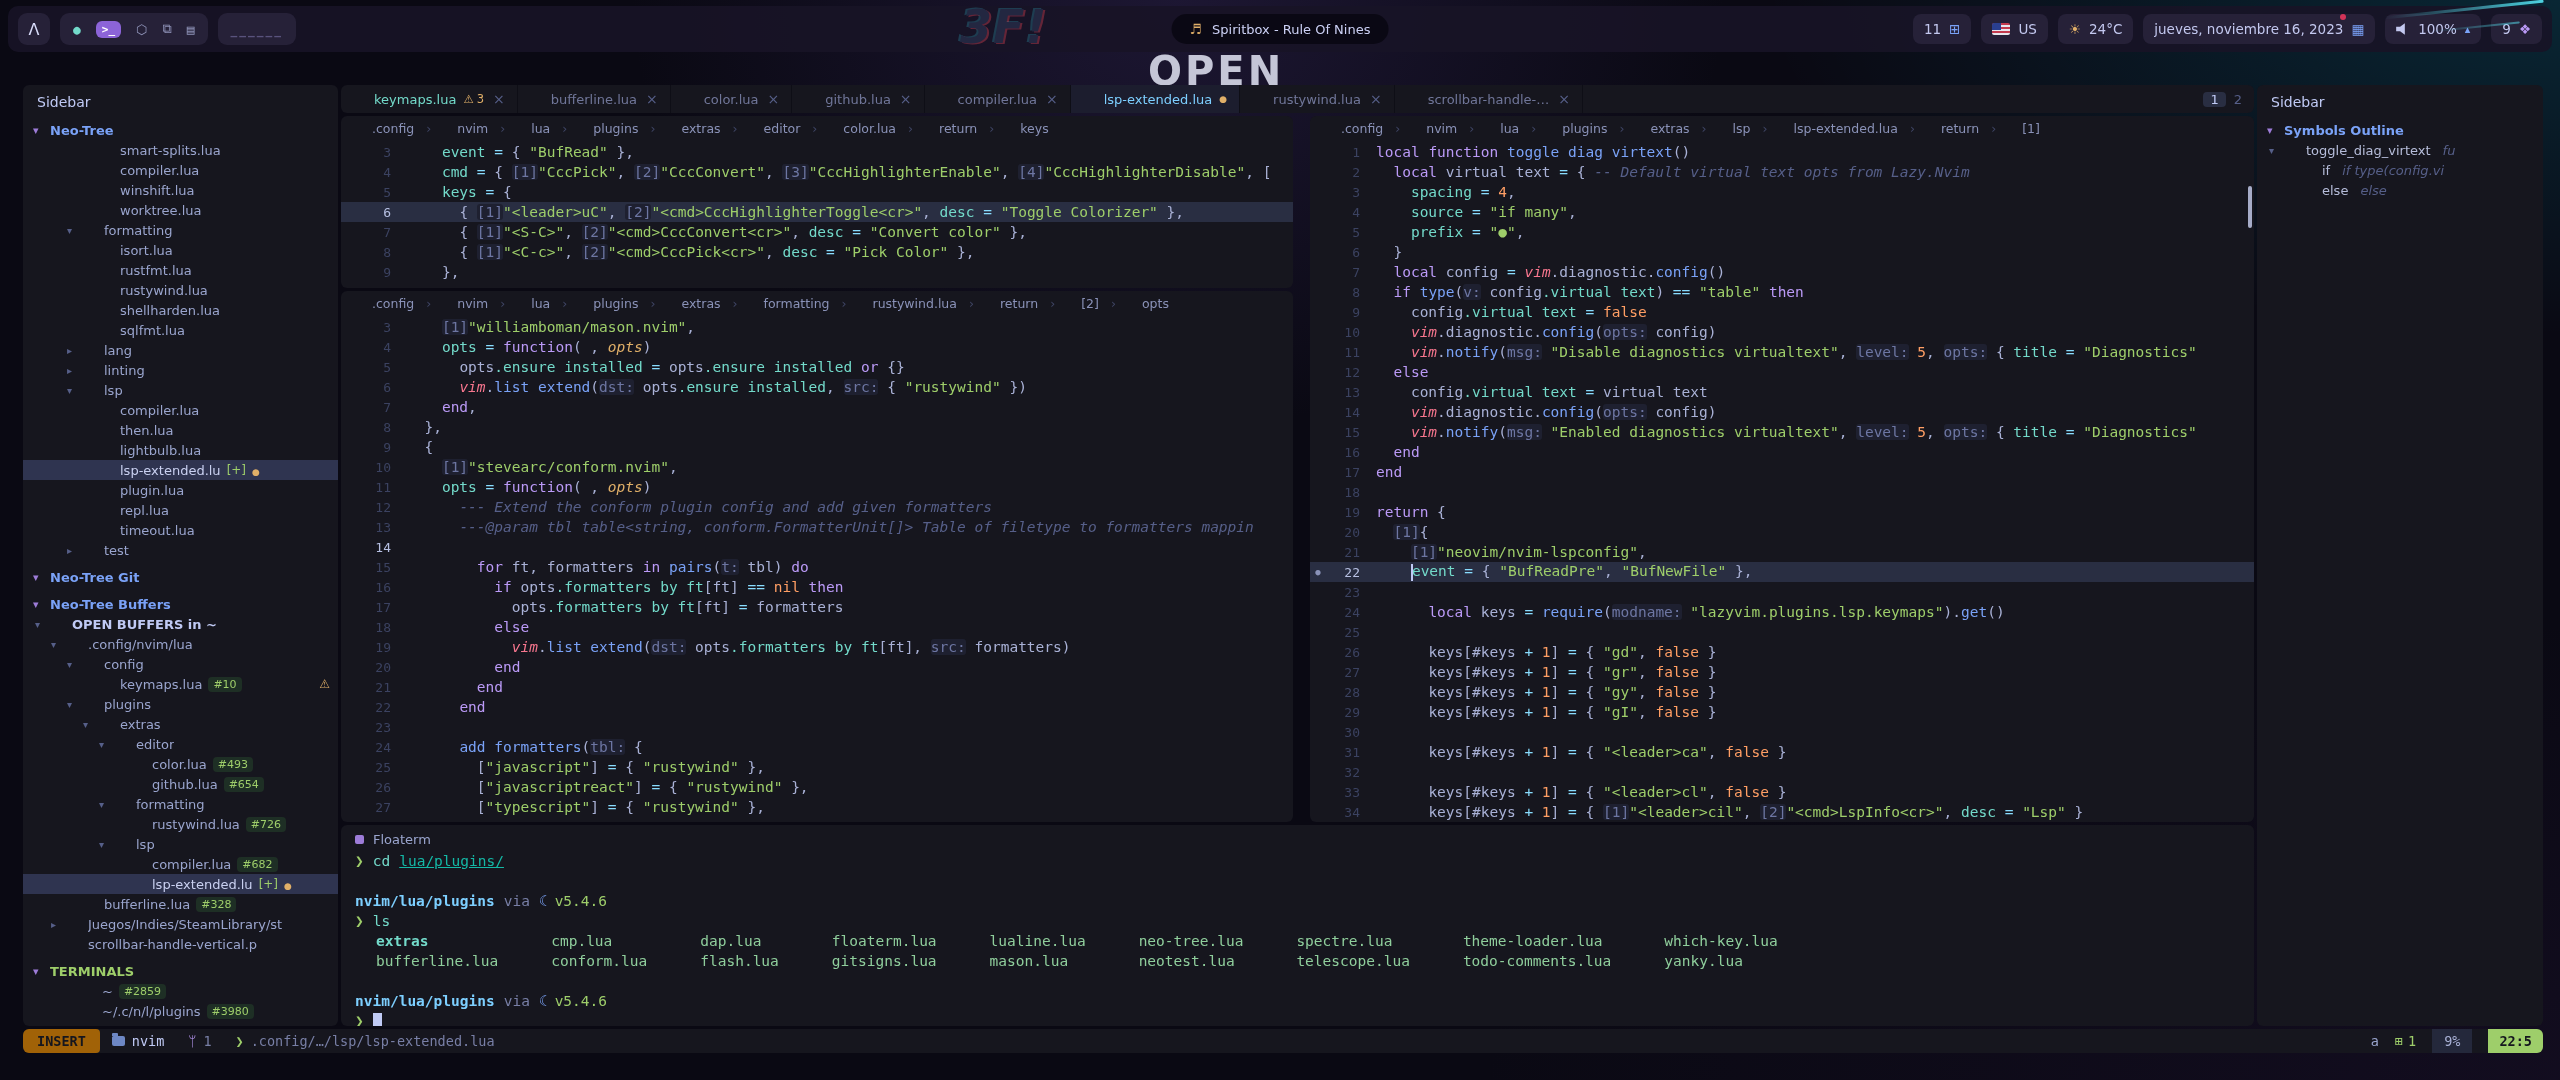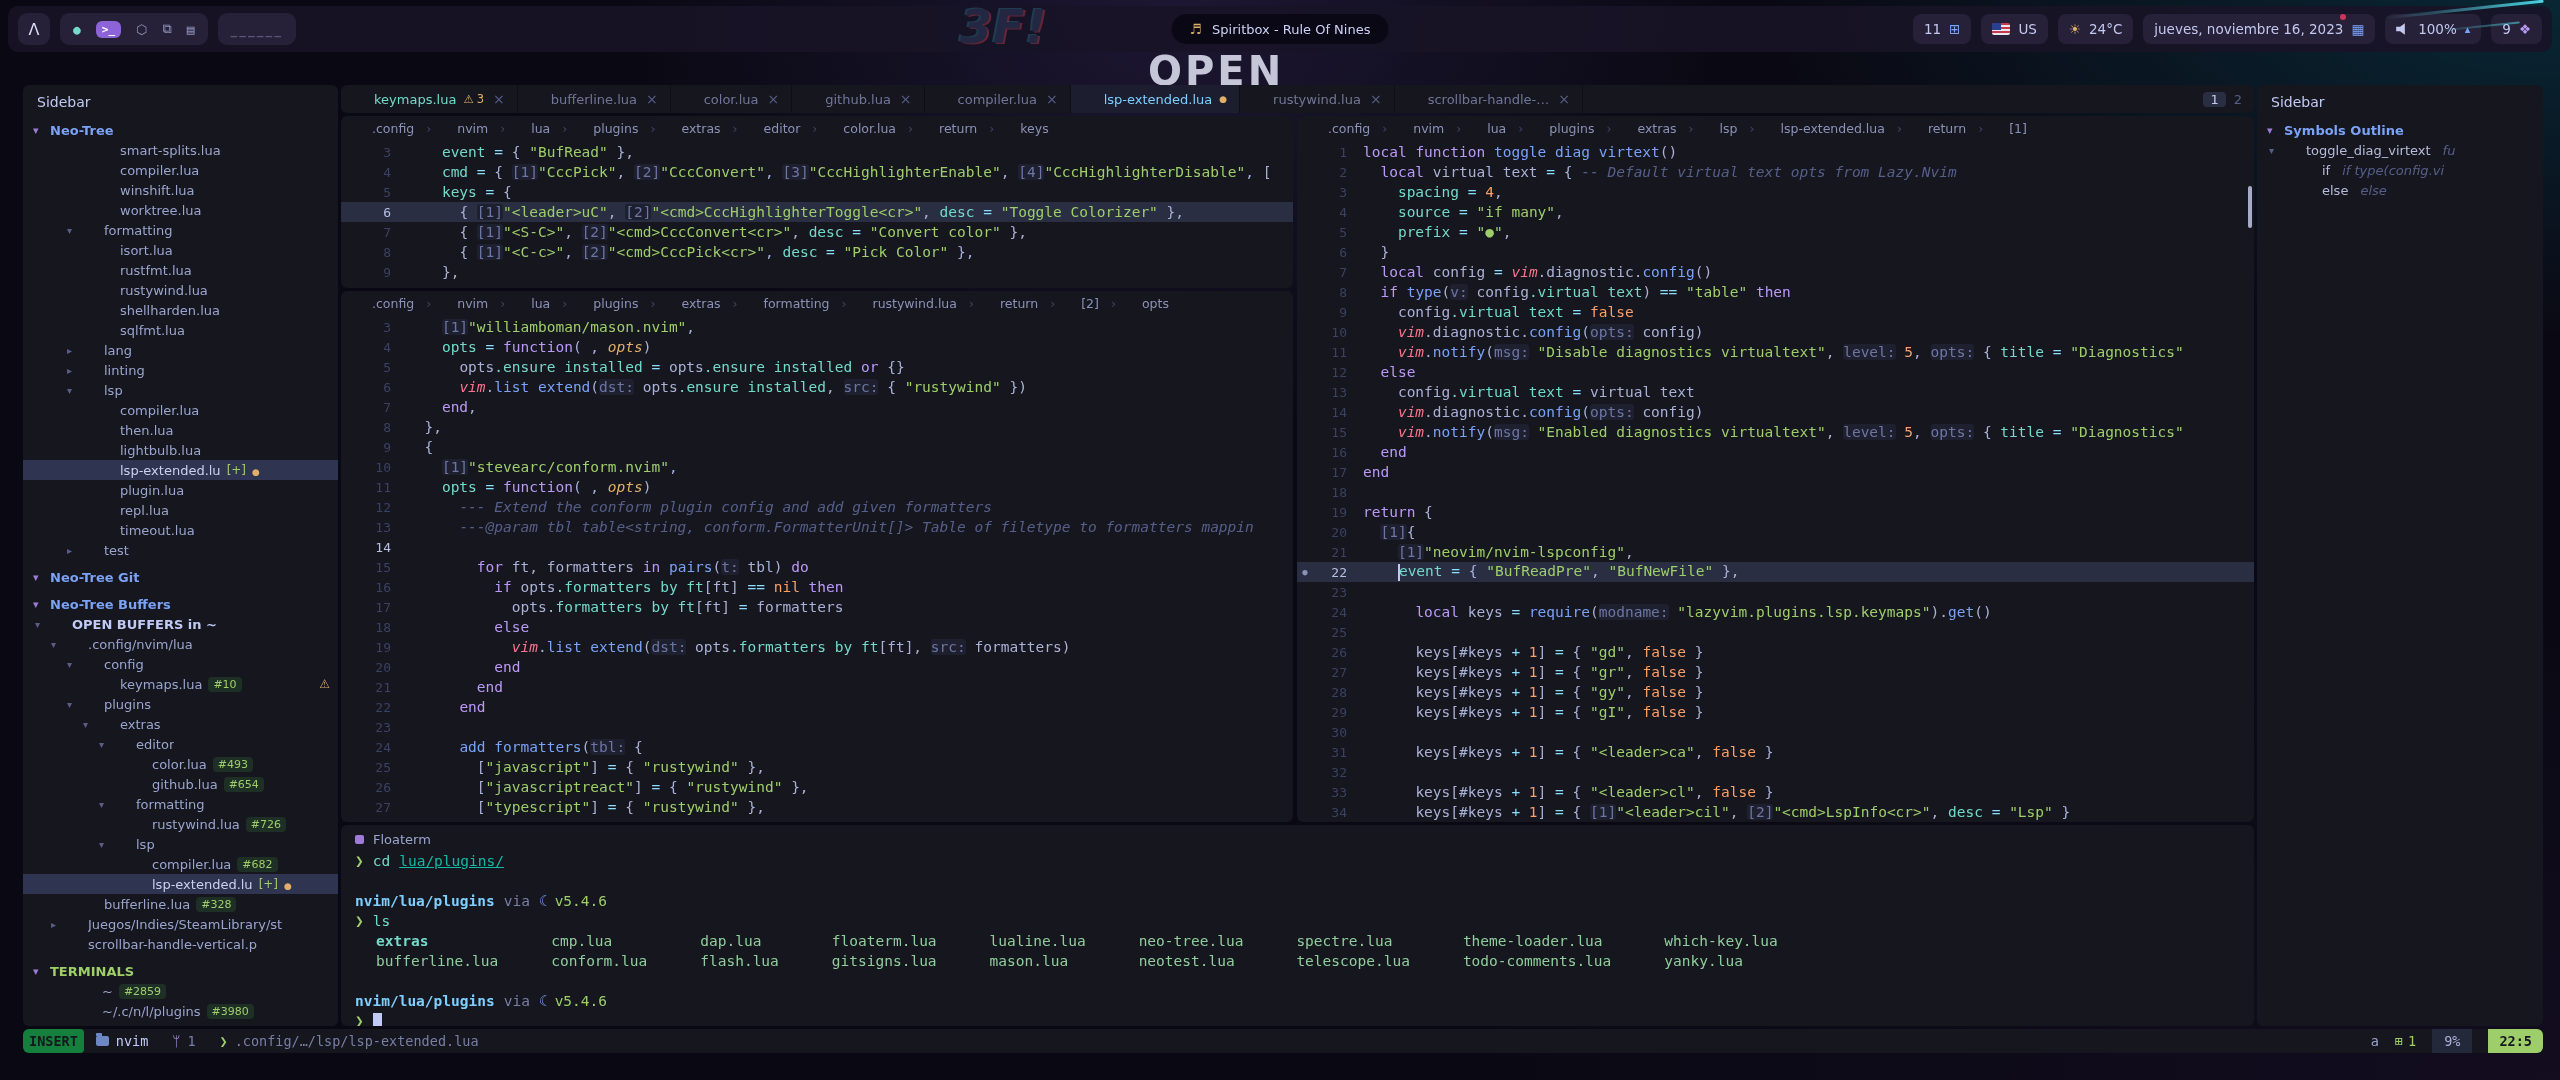--- a/index.html
+++ b/index.html
@@ -50,21 +50,21 @@
   .flag::before{content:"";position:absolute;left:0;top:0;width:9px;height:7px;background:#2a3f8f}
   .speaker{width:14px;height:13px;background:#c3c8ef;clip-path:polygon(0 32%,28% 32%,62% 5%,62% 95%,28% 68%,0 68%)}
 
   
   .workspace{position:absolute;left:23px;top:85px;width:2520px;height:968px;display:flex;flex-direction:column;gap:3px;z-index:2}
   .main-row{flex:1;display:flex;gap:3px;min-height:0}
   .panel{background:var(--bg);border-radius:6px;overflow:hidden}
   .sidebar-left{width:315px;flex:none;display:flex;flex-direction:column}
   .sidebar-right{width:286px;flex:none}
   .editor-col{flex:1;display:flex;flex-direction:column;gap:3px;min-width:0}
-  .panes-row{display:flex;gap:4px;height:706px;min-height:0}
+  .panes-row{display:flex;gap:17px;height:706px;min-height:0}
   .left-col{width:952px;flex:none;display:flex;flex-direction:column;gap:3px}
   .pane{position:relative;display:flex;flex-direction:column}
   .pane1{height:172px;flex:none}
   .pane2{flex:1}
   .pane3{flex:1}
   .term{flex:1}
 
   .panel-title{padding:9px 14px 3px;font-size:14px;color:#c0caf5}
 
   
@@ -144,21 +144,21 @@
   .tver{color:#9ece6a}
   .ls-grid{display:grid;grid-template-columns:repeat(9,max-content);column-gap:32px}
   .ls-item{display:flex;gap:7px;align-items:center;height:20px}
   .ls-label{color:#8fce9c}
   .ls-label.dir{color:#73daca;font-weight:bold}
   .cursor-block{width:9px;height:17px;background:#c0caf5;display:inline-block}
 
   
   .statusline{height:24px;flex:none;display:flex;align-items:center;background:var(--bg);border-radius:6px;
     font-family:"DejaVu Sans Mono",monospace;font-size:13.5px;color:#787fa6;overflow:hidden}
-  .sl-mode{background:#15803d;color:#15161e;font-weight:bold;padding:0 6px;height:100%;display:flex;align-items:center;border-radius:0 4px 4px 0}
+  .sl-mode{background:#a16207;color:#15161e;font-weight:bold;padding:0 14px;height:100%;display:flex;align-items:center;border-radius:0 4px 4px 0}
   .sl-seg{display:flex;align-items:center;gap:7px;padding:0 12px;height:100%}
   .sl-cwd{color:#c0caf5}
   .sl-branch-icon{color:#bb9af7}
   .sl-chev{color:#9ece6a}
   .sl-right{margin-left:auto;display:flex;align-items:center;gap:16px;height:100%}
   .sl-reg{color:#9aa5ce}
   .sl-tab{color:#9ece6a;display:flex;gap:5px;align-items:center}
   .sl-progress{background:#24283b;color:#a9b1d6;padding:0 12px;height:100%;display:flex;align-items:center}
   .sl-pos{background:#9ece6a;color:#15161e;font-weight:bold;padding:0 11px;height:100%;display:flex;align-items:center}
 </style>

